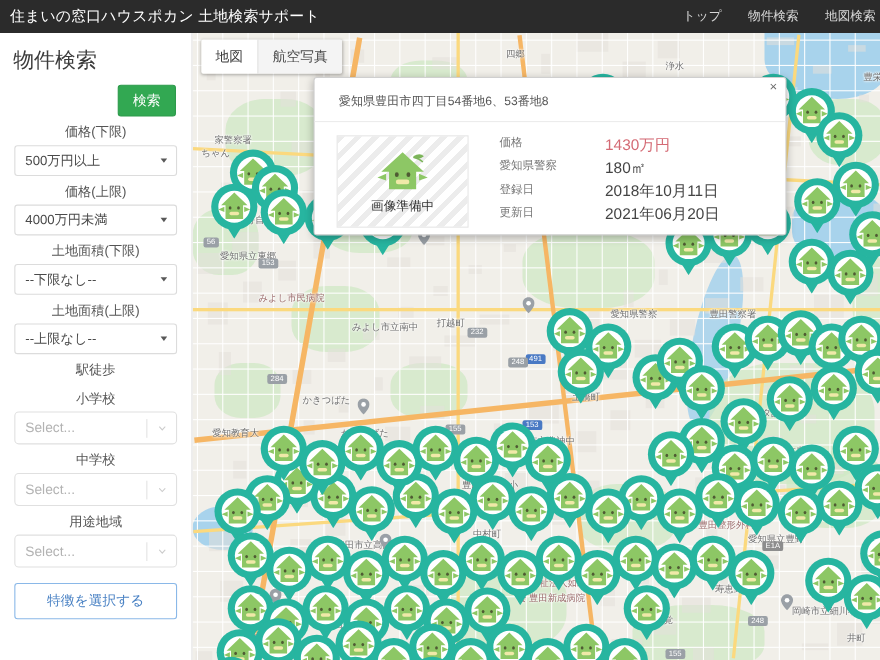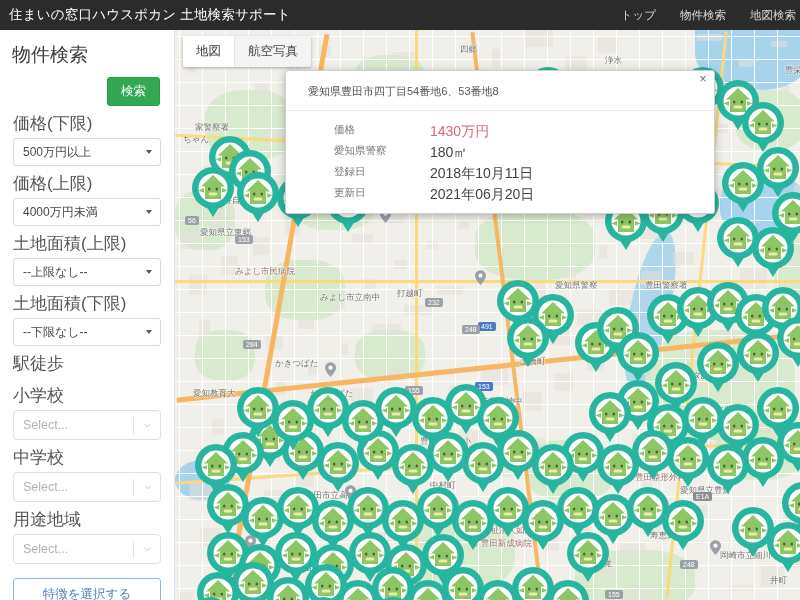--- a/index.html
+++ b/index.html
@@ -39,21 +39,21 @@
   .sidebar-title {
     font-size: 19px; color: #3c3c3c; padding: 12px 0 0 12px; font-weight: 400;
   }
   .search-btn-row { display: flex; justify-content: flex-end; padding: 9px 14px 0 0; }
   .search-btn {
     background: #32a852; border: 1px solid #2d9a4b; color: #fff;
     font-size: 12.5px; padding: 5px 13px; border-radius: 3px; cursor: pointer;
     font-family: inherit;
   }
   .field { padding: 6px 13px 0 13px; }
-  .field-label { font-size: 17px; color: #555; margin-bottom: 3px; }
+  .field-label { font-size: 12px; color: #555; margin-bottom: 3px; text-align: center; }
   .native-select {
     position: relative; width: 100%; height: 28px;
     border: 1px solid #dcdcdc; border-radius: 3px; background: #fff;
     display: flex; align-items: center; cursor: pointer;
   }
   .native-select .val { font-size: 12px; color: #4a4a4a; padding-left: 9px; white-space: nowrap; }
   .native-select .caret {
     position: absolute; right: 8px; top: 50%; margin-top: -2px;
     width: 0; height: 0;
     border-left: 3.5px solid transparent; border-right: 3.5px solid transparent;
@@ -186,31 +186,31 @@
 
     <div class="field">
       <div class="field-label">価格(上限)</div>
       <div class="native-select">
         <span class="val">4000万円未満</span>
         <span class="caret"></span>
       </div>
     </div>
 
     <div class="field">
+      <div class="field-label">土地面積(下限)</div>
+      <div class="native-select">
+        <span class="val">--下限なし--</span>
+        <span class="caret"></span>
+      </div>
+    </div>
+
+    <div class="field">
       <div class="field-label">土地面積(上限)</div>
       <div class="native-select">
         <span class="val">--上限なし--</span>
-        <span class="caret"></span>
-      </div>
-    </div>
-
-    <div class="field">
-      <div class="field-label">土地面積(下限)</div>
-      <div class="native-select">
-        <span class="val">--下限なし--</span>
         <span class="caret"></span>
       </div>
     </div>
 
     <div class="field">
       <div class="field-label">駅徒歩</div>
     </div>
 
     <div class="field">
       <div class="field-label">小学校</div>
@@ -2017,20 +2017,33 @@
     <div class="map-tabs">
       <div class="map-tab">地図</div>
       <div class="map-tab inactive">航空写真</div>
     </div>
   </div>
 
   <div class="popup">
     <div class="popup-close">×</div>
     <div class="popup-addr">愛知県豊田市四丁目54番地6、53番地8</div>
     <div class="popup-body">
+      <div class="ph-img">
+        <svg width="54" height="44" viewBox="0 0 60 50">
+          <path d="M30 4 L52 24 L44 24 L44 42 L16 42 L16 24 L8 24 Z" fill="#8dc765"></path>
+          <path d="M13 26 L4 30 L13 33 Z" fill="#8dc765"></path>
+          <path d="M47 26 L56 30 L47 33 Z" fill="#8dc765"></path>
+          <ellipse cx="24" cy="27" rx="2" ry="2.4" fill="#4f5b33"></ellipse>
+          <ellipse cx="36" cy="27" rx="2" ry="2.4" fill="#4f5b33"></ellipse>
+          <rect x="23" y="32" width="14" height="5" rx="2.5" fill="#f0e9a8"></rect>
+          <path d="M41 8 q7 -4 11 0 q-6 5 -11 0 Z" fill="#7cb55a"></path>
+          <path d="M41 9 q6 1 10 5" stroke="#7cb55a" stroke-width="1.4" fill="none"></path>
+        </svg>
+        <div class="ph-caption">画像準備中</div>
+      </div>
       <div class="detail-table">
         <div class="detail-row">
           <div class="detail-label">価格</div>
           <div class="detail-value price">1430万円</div>
         </div>
         <div class="detail-row">
           <div class="detail-label">愛知県警察</div>
           <div class="detail-value">180㎡</div>
         </div>
         <div class="detail-row">

